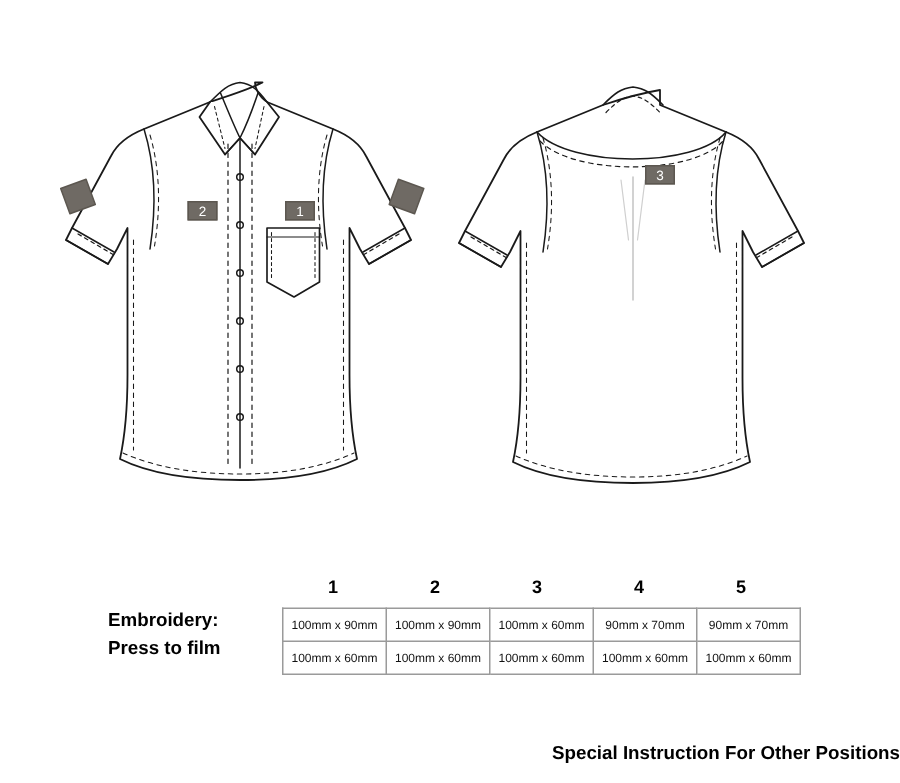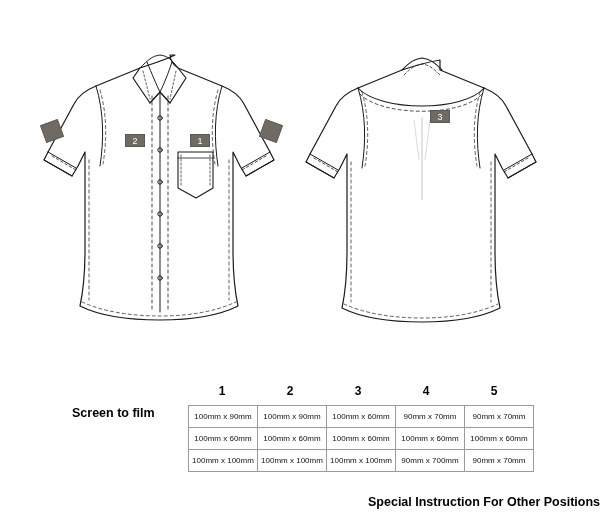--- a/index.html
+++ b/index.html
@@ -255,44 +255,38 @@
 
     <div class="colheads">
       <div>1</div>
       <div>2</div>
       <div>3</div>
       <div>4</div>
       <div>5</div>
     </div>
 
     <div class="rowlabels">
-      <div>Screen to film</div>
+      <div>Embroidery:</div>
+      <div>Press to film</div>
     </div>
 
     <table class="spec">
       <tbody>
           <tr>
         <td>100mm x 90mm</td>
         <td>100mm x 90mm</td>
         <td>100mm x 60mm</td>
         <td>90mm x 70mm</td>
         <td>90mm x 70mm</td>
       </tr>
       <tr>
         <td>100mm x 60mm</td>
         <td>100mm x 60mm</td>
         <td>100mm x 60mm</td>
         <td>100mm x 60mm</td>
         <td>100mm x 60mm</td>
       </tr>
-      <tr>
-        <td>100mm x 100mm</td>
-        <td>100mm x 100mm</td>
-        <td>100mm x 100mm</td>
-        <td>90mm x 700mm</td>
-        <td>90mm x 70mm</td>
-      </tr>
     </tbody>
       </table>
 
     <div class="footnote">Special Instruction For Other Positions</div>
   </div>
 </div>
 
 </body></html>

